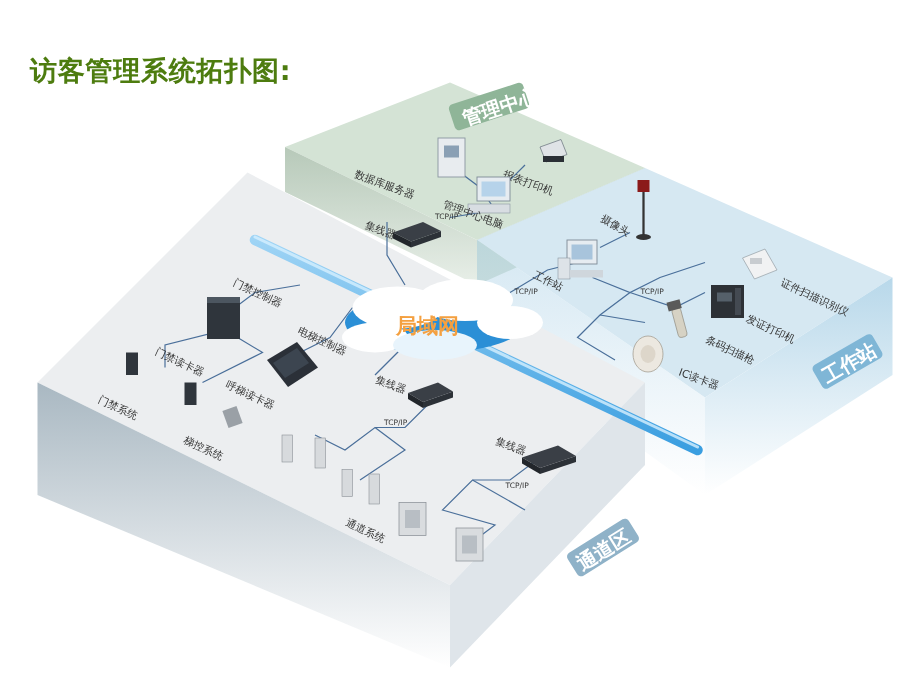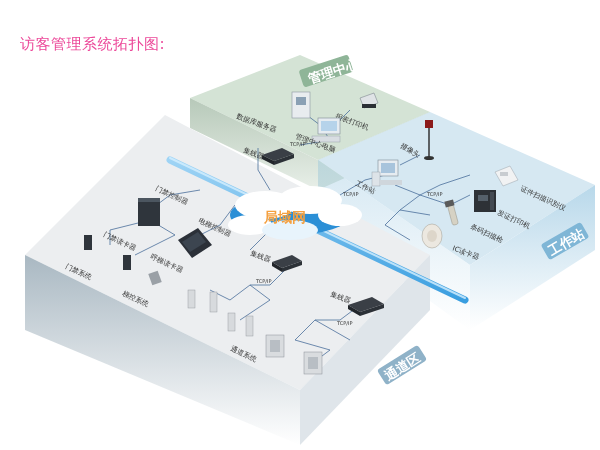--- a/index.html
+++ b/index.html
@@ -1,17 +1,17 @@
 <!DOCTYPE html>
 <html><head>
 <meta charset="utf-8">
 <style>
   html,body{margin:0;padding:0;background:#ffffff;}
   body{width:600px;height:450px;position:relative;overflow:hidden;font-family:"DejaVu Sans",sans-serif;}
-  .title{position:absolute;left:20px;top:35px;font-size:15px;font-weight:normal;color:#ec4899;letter-spacing:0.5px;}
+  .title{position:absolute;left:20px;top:35px;font-size:18px;font-weight:bold;color:#4d7c0f;letter-spacing:0.5px;}
   svg.diagram{position:absolute;left:0;top:0;}
   .lbl{font-family:"DejaVu Sans",sans-serif;font-size:7px;fill:#333;}
   .zone-tag{font-family:"DejaVu Sans",sans-serif;font-size:13px;fill:#ffffff;font-weight:bold;}
   .tcp{font-family:"DejaVu Sans",sans-serif;font-size:5px;fill:#333;}
   .lan{font-family:"DejaVu Sans",sans-serif;font-size:14px;fill:#f4a040;font-weight:bold;}
 </style>
 </head>
 <body>
 
 <div class="title">访客管理系统拓扑图:</div>

